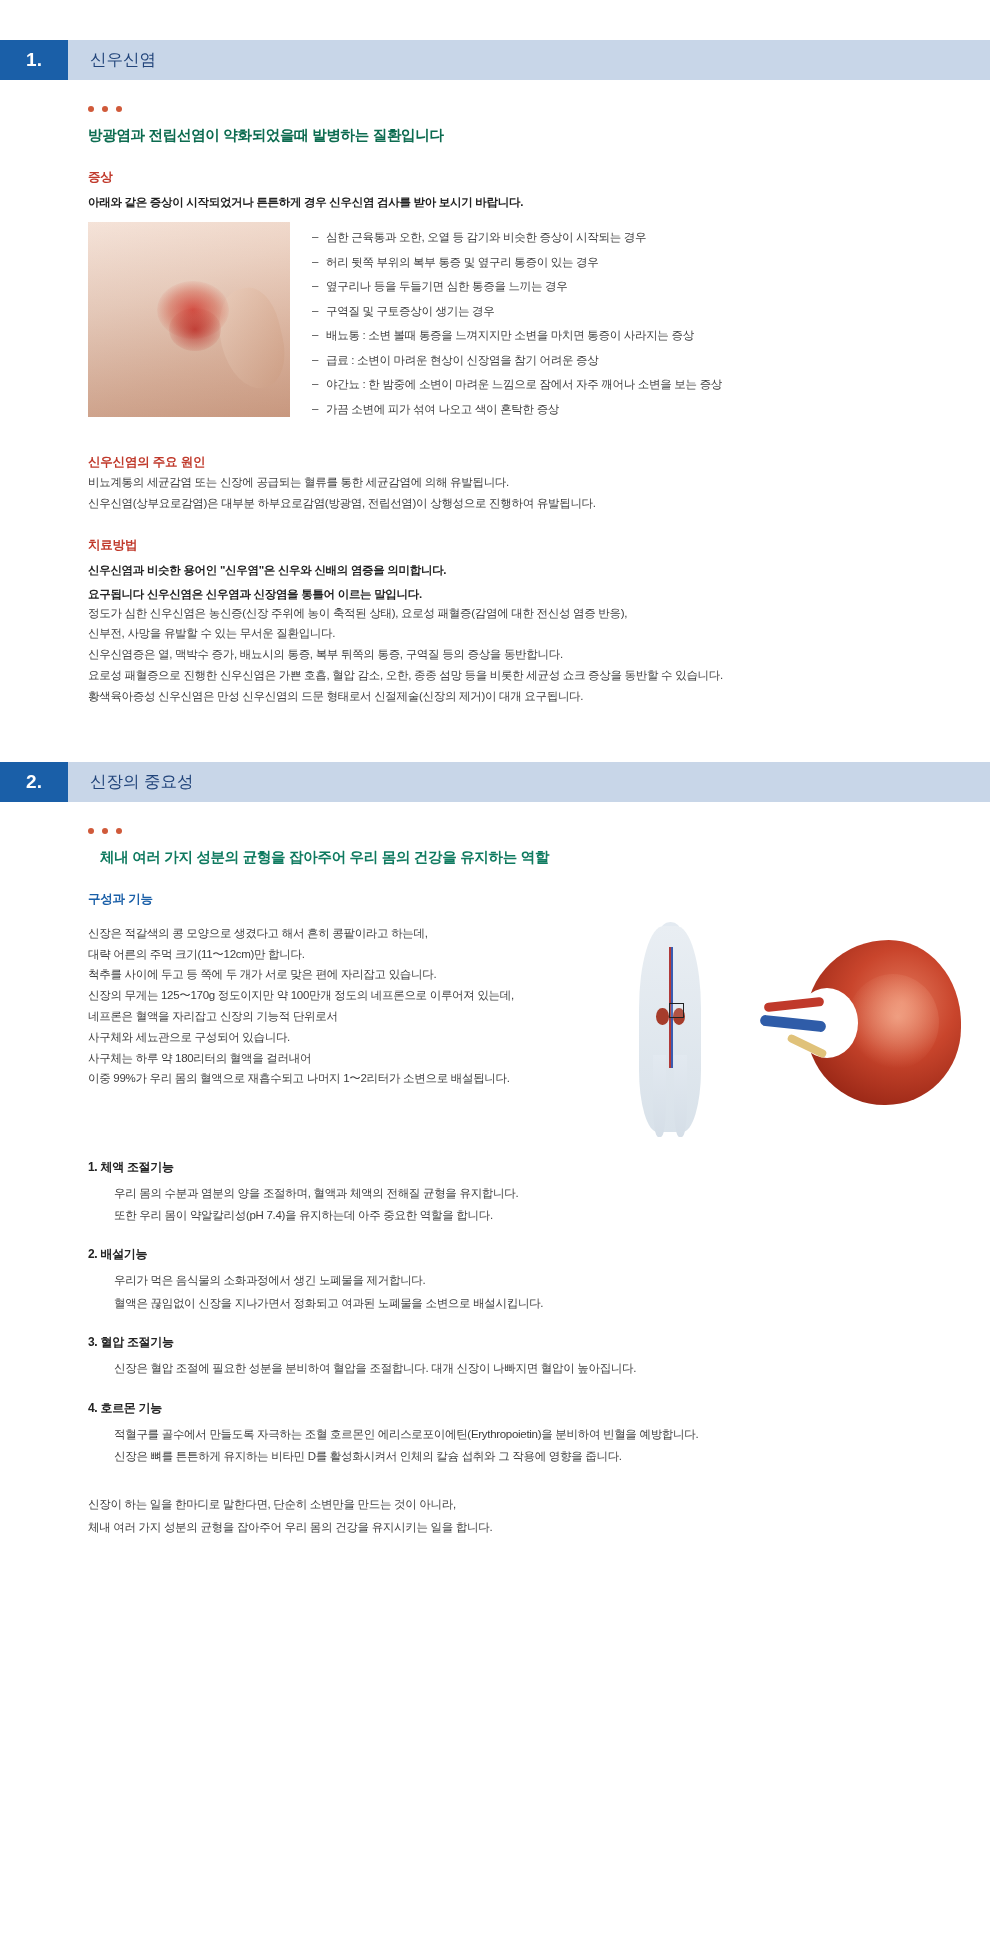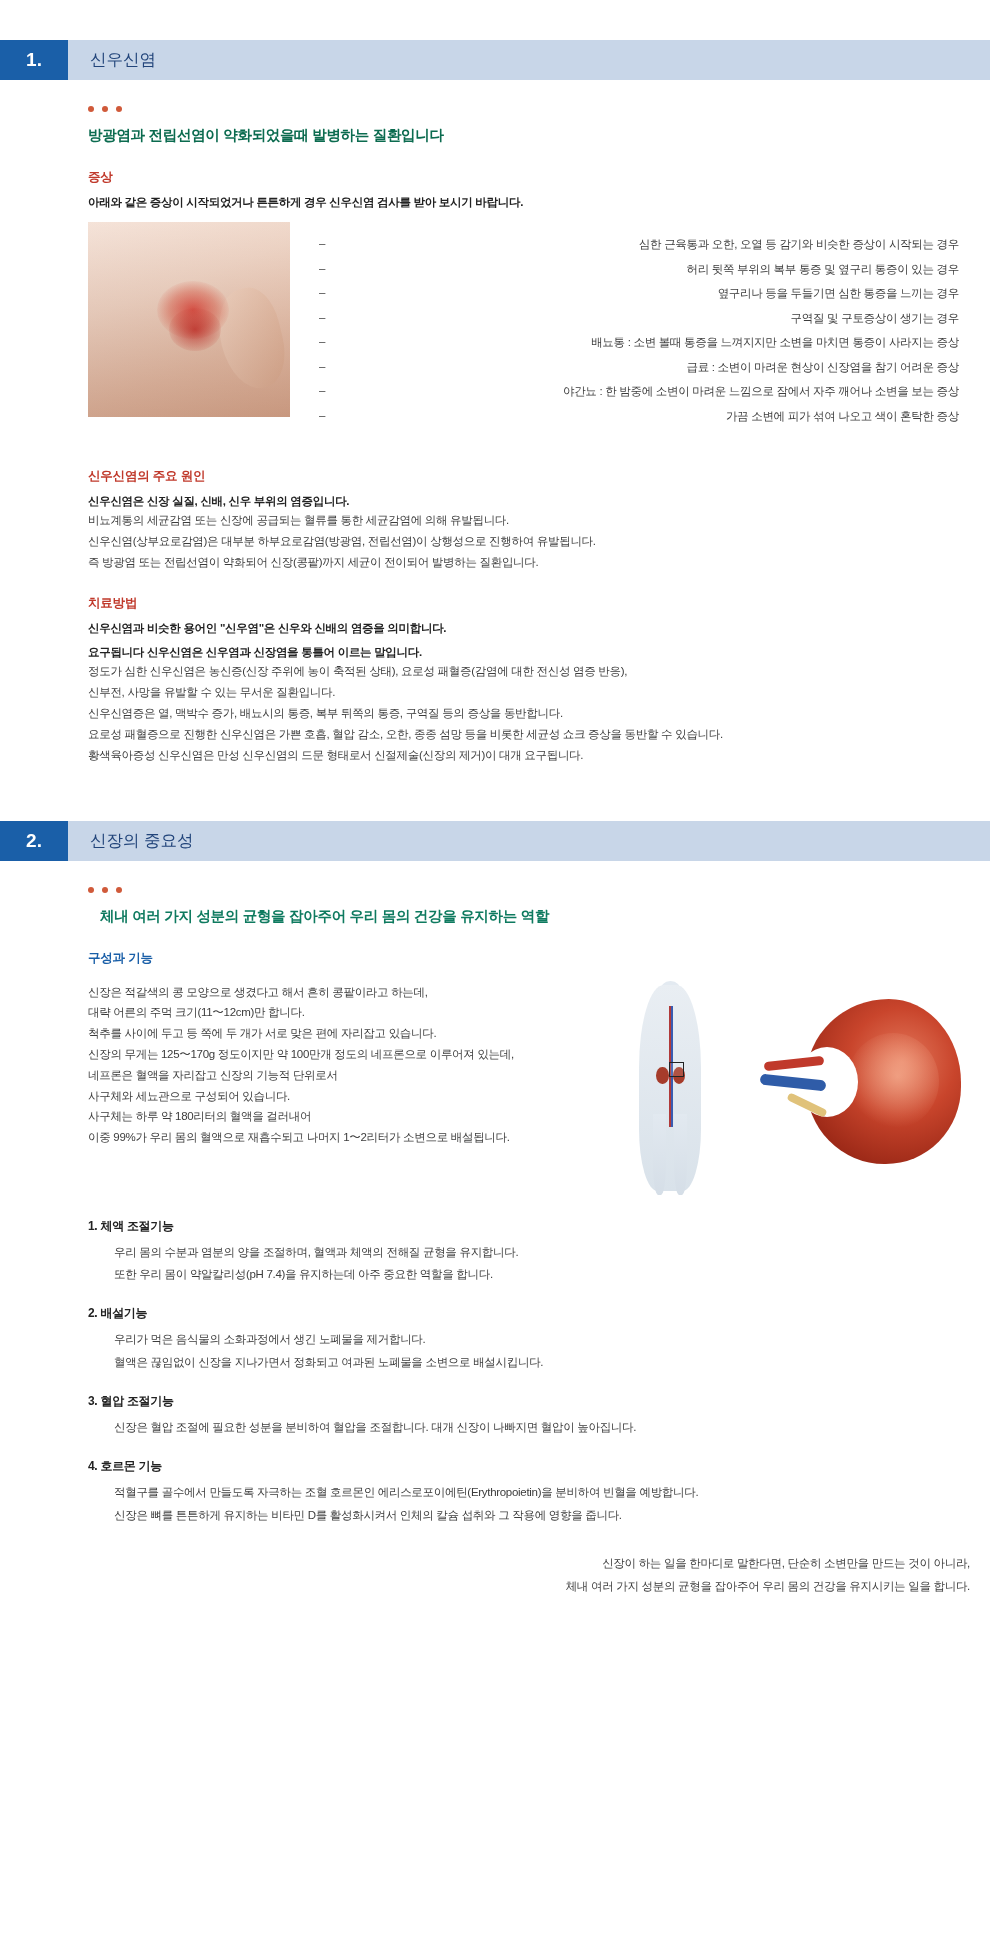--- a/index.html
+++ b/index.html
@@ -157,21 +157,21 @@
     margin-bottom: 9.5px;
     padding-left: 14px;
     position: relative;
   }
   .symptom-list li::before {
     content: "–";
     position: absolute;
     left: 0; top: 0;
     color: #3c3c3c;
   }
-  ul { margin: 11px; padding: 0; text-align: right; }
+  ul { margin: 4px; padding: 0; }
 
   
   .kidney-row {
     display: flex;
     margin-top: 12px;
     align-items: flex-start;
   }
   .kidney-text { flex: 1; padding-top: 2px; }
   .kidney-figs {
     flex: 0 0 370px;
@@ -285,21 +285,20 @@
     letter-spacing: -0.3px;
     line-height: 1.6;
   }
   .closing { margin-top: 30px; }
   .closing p {
     margin: 0 0 4px 0;
     font-size: 11.5px;
     color: #3c3c3c;
     letter-spacing: -0.3px;
     line-height: 1.6;
-    text-align: right;
   }
 </style>
 </head>
 <body>
 
 <div class="page">
 
   <div class="section-head">
     <div class="section-num">1.</div>
     <div class="section-title-bar">
@@ -334,24 +333,22 @@
         <li>옆구리나 등을 두들기면 심한 통증을 느끼는 경우</li>
         <li>구역질 및 구토증상이 생기는 경우</li>
         <li>배뇨통 : 소변 볼때 통증을 느껴지지만 소변을 마치면 통증이 사라지는 증상</li>
         <li>급료 : 소변이 마려운 현상이 신장염을 참기 어려운 증상</li>
         <li>야간뇨 : 한 밤중에 소변이 마려운 느낌으로 잠에서 자주 깨어나 소변을 보는 증상</li>
         <li>가끔 소변에 피가 섞여 나오고 색이 혼탁한 증상</li>
       </ul>
     </div>
 
     <div class="sub-head">신우신염의 주요 원인</div>
-    <div class="bold-line">신우신염은 신장 실질, 신배, 신우 부위의 염증입니다.</div>
     <div class="line">비뇨계통의 세균감염 또는 신장에 공급되는 혈류를 통한 세균감염에 의해 유발됩니다.</div>
     <div class="line">신우신염(상부요로감염)은 대부분 하부요로감염(방광염, 전립선염)이 상행성으로 진행하여 유발됩니다.</div>
-    <div class="line">즉 방광염 또는 전립선염이 약화되어 신장(콩팥)까지 세균이 전이되어 발병하는 질환입니다.</div>
 
     <div class="sub-head">치료방법</div>
     <div class="bold-line">신우신염과 비슷한 용어인 "신우염"은 신우와 신배의 염증을 의미합니다.</div>
     <div class="bold-line">요구됩니다 신우신염은 신우염과 신장염을 통틀어 이르는 말입니다.</div>
     <div class="line">정도가 심한 신우신염은 농신증(신장 주위에 농이 축적된 상태), 요로성 패혈증(감염에 대한 전신성 염증 반응),</div>
     <div class="line">신부전, 사망을 유발할 수 있는 무서운 질환입니다.</div>
     <div class="line">신우신염증은 열, 맥박수 증가, 배뇨시의 통증, 복부 뒤쪽의 통증, 구역질 등의 증상을 동반합니다.</div>
     <div class="line">요로성 패혈증으로 진행한 신우신염은 가쁜 호흡, 혈압 감소, 오한, 종종 섬망 등을 비롯한 세균성 쇼크 증상을 동반할 수 있습니다.</div>
     <div class="line">황색육아증성 신우신염은 만성 신우신염의 드문 형태로서 신절제술(신장의 제거)이 대개 요구됩니다.</div>
   </div>

